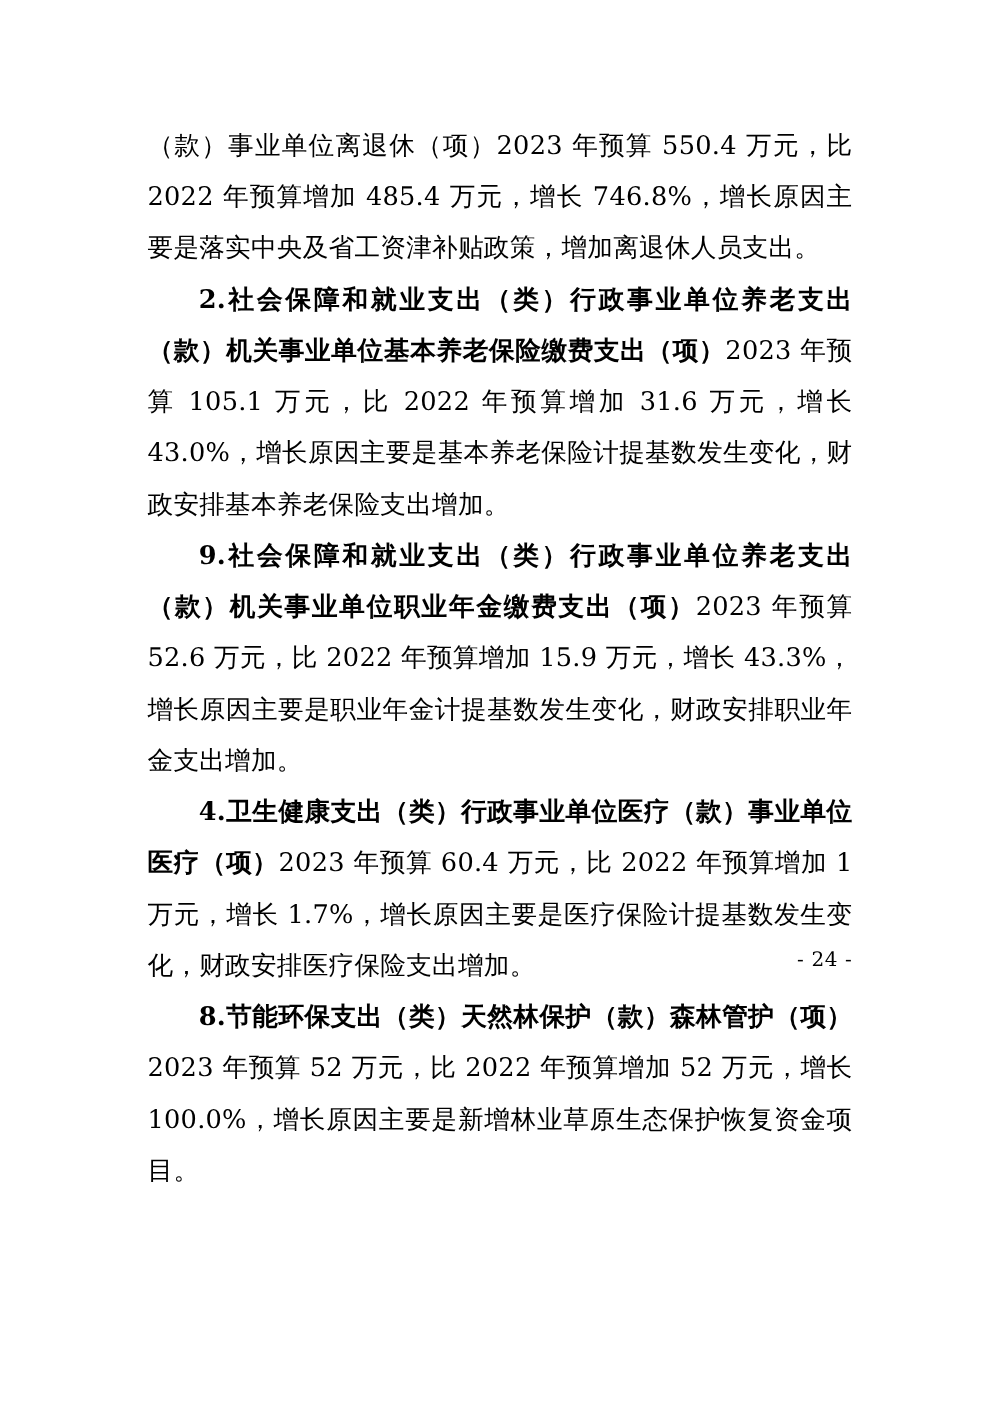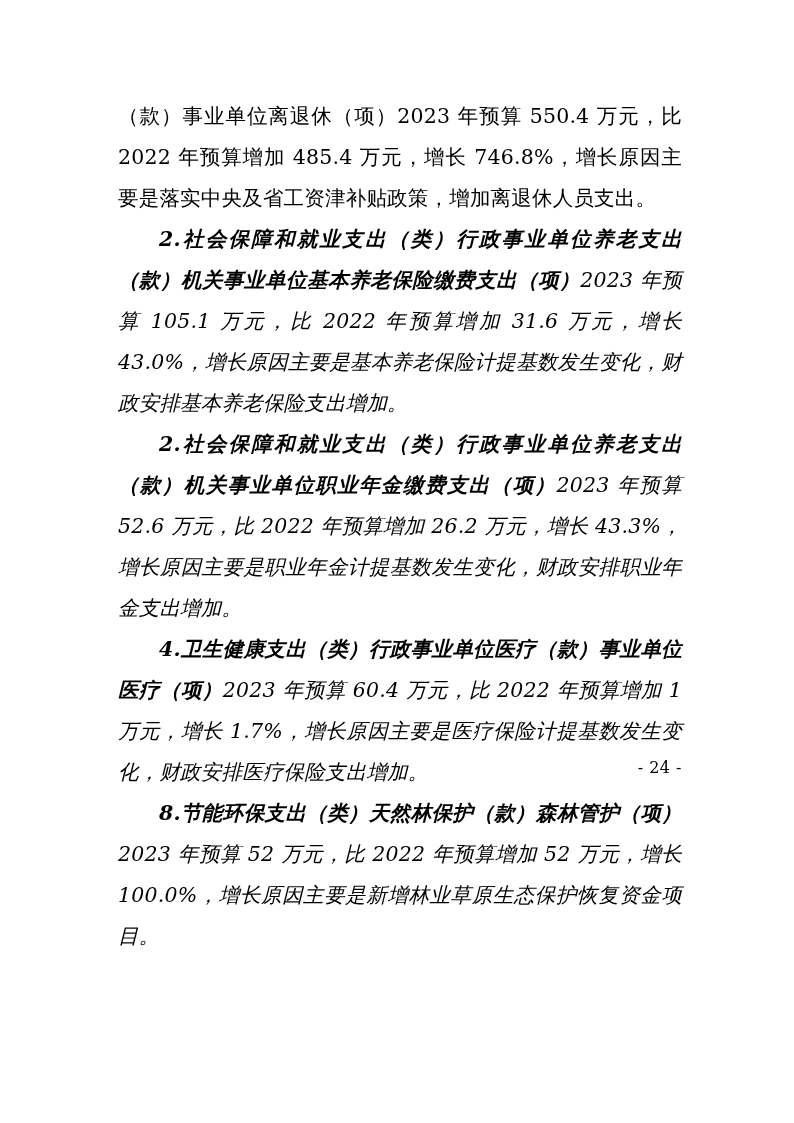--- a/index.html
+++ b/index.html
@@ -30,21 +30,20 @@
   }
   .para {
     margin: 0;
     text-indent: 0;
   }
   .para + .para {
     margin-top: 0px;
   }
   .indent {
     text-indent: 41px;
-    font-style: italic;
   }
   .bold-head {
     font-weight: bold;
   }
   .page-number {
     position: absolute;
     right: 112px;
     bottom: 58px;
     font-size: 16px;
     font-family: "DejaVu Serif", "Liberation Serif", serif;
@@ -61,21 +60,21 @@
 
     <p class="para">
       <span>（款）事业单位离退休（项）2023 年预算 550.4 万元，比 2022 年预算增加 485.4 万元，增长 746.8%，增长原因主要是落实中央及省工资津补贴政策，增加离退休人员支出。</span>
     </p>
 
     <p class="para indent">
       <span class="bold-head">2.社会保障和就业支出（类）行政事业单位养老支出（款）机关事业单位基本养老保险缴费支出（项）</span><span>2023 年预算 105.1 万元，比 2022 年预算增加 31.6 万元，增长 43.0%，增长原因主要是基本养老保险计提基数发生变化，财政安排基本养老保险支出增加。</span>
     </p>
 
     <p class="para indent">
-      <span class="bold-head">2.社会保障和就业支出（类）行政事业单位养老支出（款）机关事业单位职业年金缴费支出（项）</span><span>2023 年预算 52.6 万元，比 2022 年预算增加 26.2 万元，增长 43.3%，增长原因主要是职业年金计提基数发生变化，财政安排职业年金支出增加。</span>
+      <span class="bold-head">9.社会保障和就业支出（类）行政事业单位养老支出（款）机关事业单位职业年金缴费支出（项）</span><span>2023 年预算 52.6 万元，比 2022 年预算增加 15.9 万元，增长 43.3%，增长原因主要是职业年金计提基数发生变化，财政安排职业年金支出增加。</span>
     </p>
 
     <p class="para indent">
       <span class="bold-head">4.卫生健康支出（类）行政事业单位医疗（款）事业单位医疗（项）</span><span>2023 年预算 60.4 万元，比 2022 年预算增加 1 万元，增长 1.7%，增长原因主要是医疗保险计提基数发生变化，财政安排医疗保险支出增加。</span>
     </p>
 
     <p class="para indent">
       <span class="bold-head">8.节能环保支出（类）天然林保护（款）森林管护（项）</span><span>2023 年预算 52 万元，比 2022 年预算增加 52 万元，增长 100.0%，增长原因主要是新增林业草原生态保护恢复资金项目。</span>
     </p>
 

